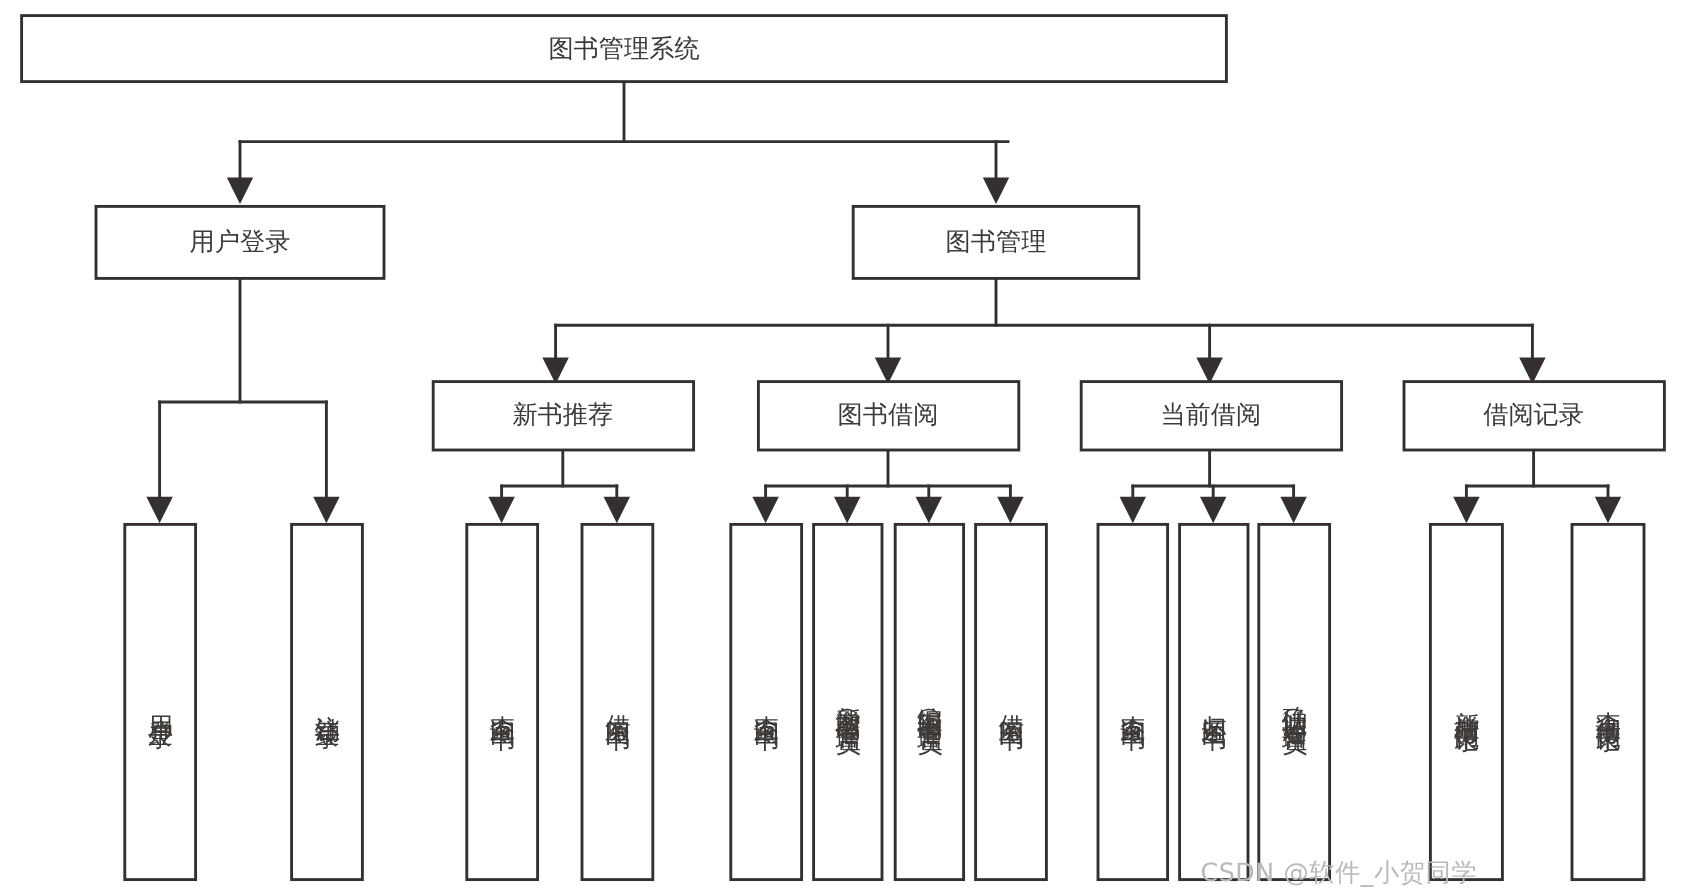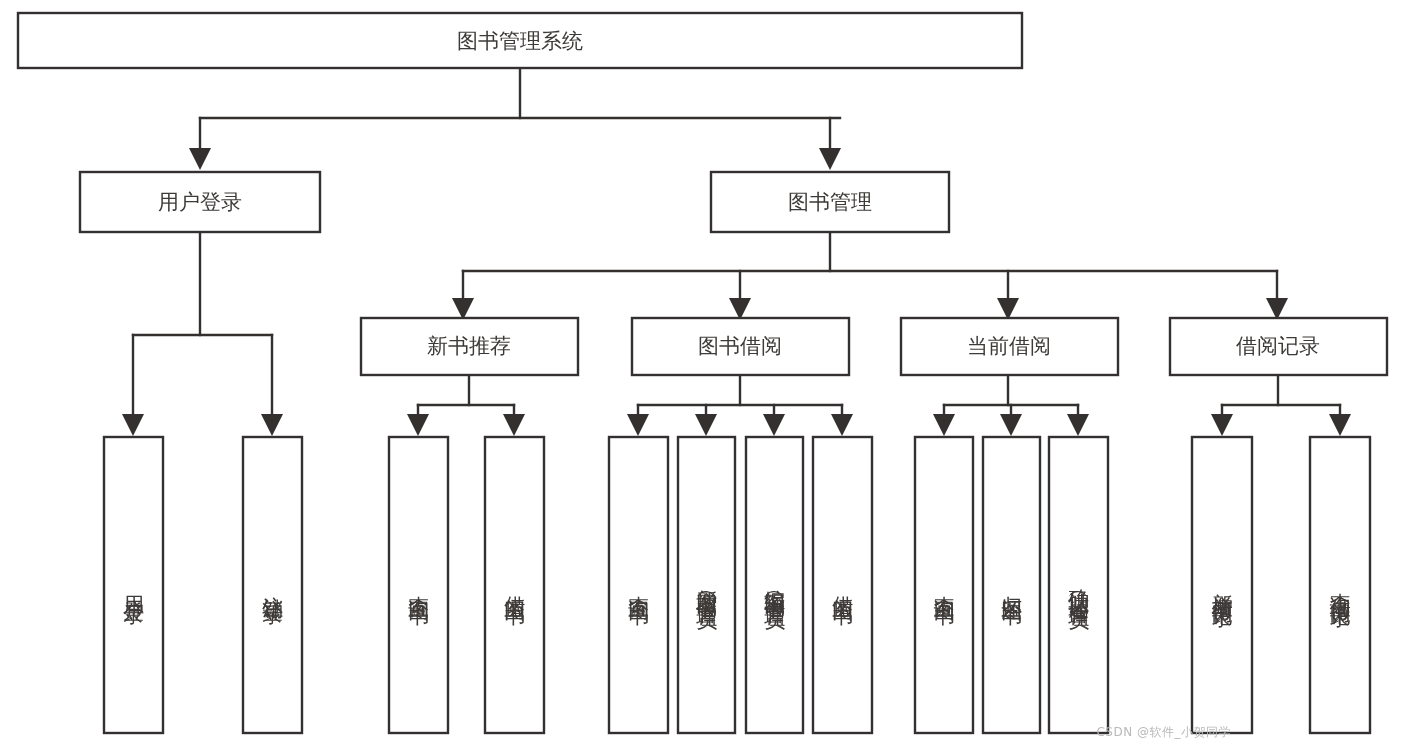--- a/index.html
+++ b/index.html
@@ -64,21 +64,21 @@
     justify-content: center;
     text-align: center;
     white-space: nowrap;
     pointer-events: none;
   }
   .watermark {
     position: absolute;
     right: 8px;
     bottom: 6px;
     font-family: "DejaVu Sans", "Liberation Sans", sans-serif;
-    font-size: 12px;
+    font-size: 21px;
     color: #b9b9b9;
     white-space: nowrap;
     letter-spacing: 0.5px;
   }
 </style>
 </head>
 <body>
 
 <div id="diagram-root">
 

